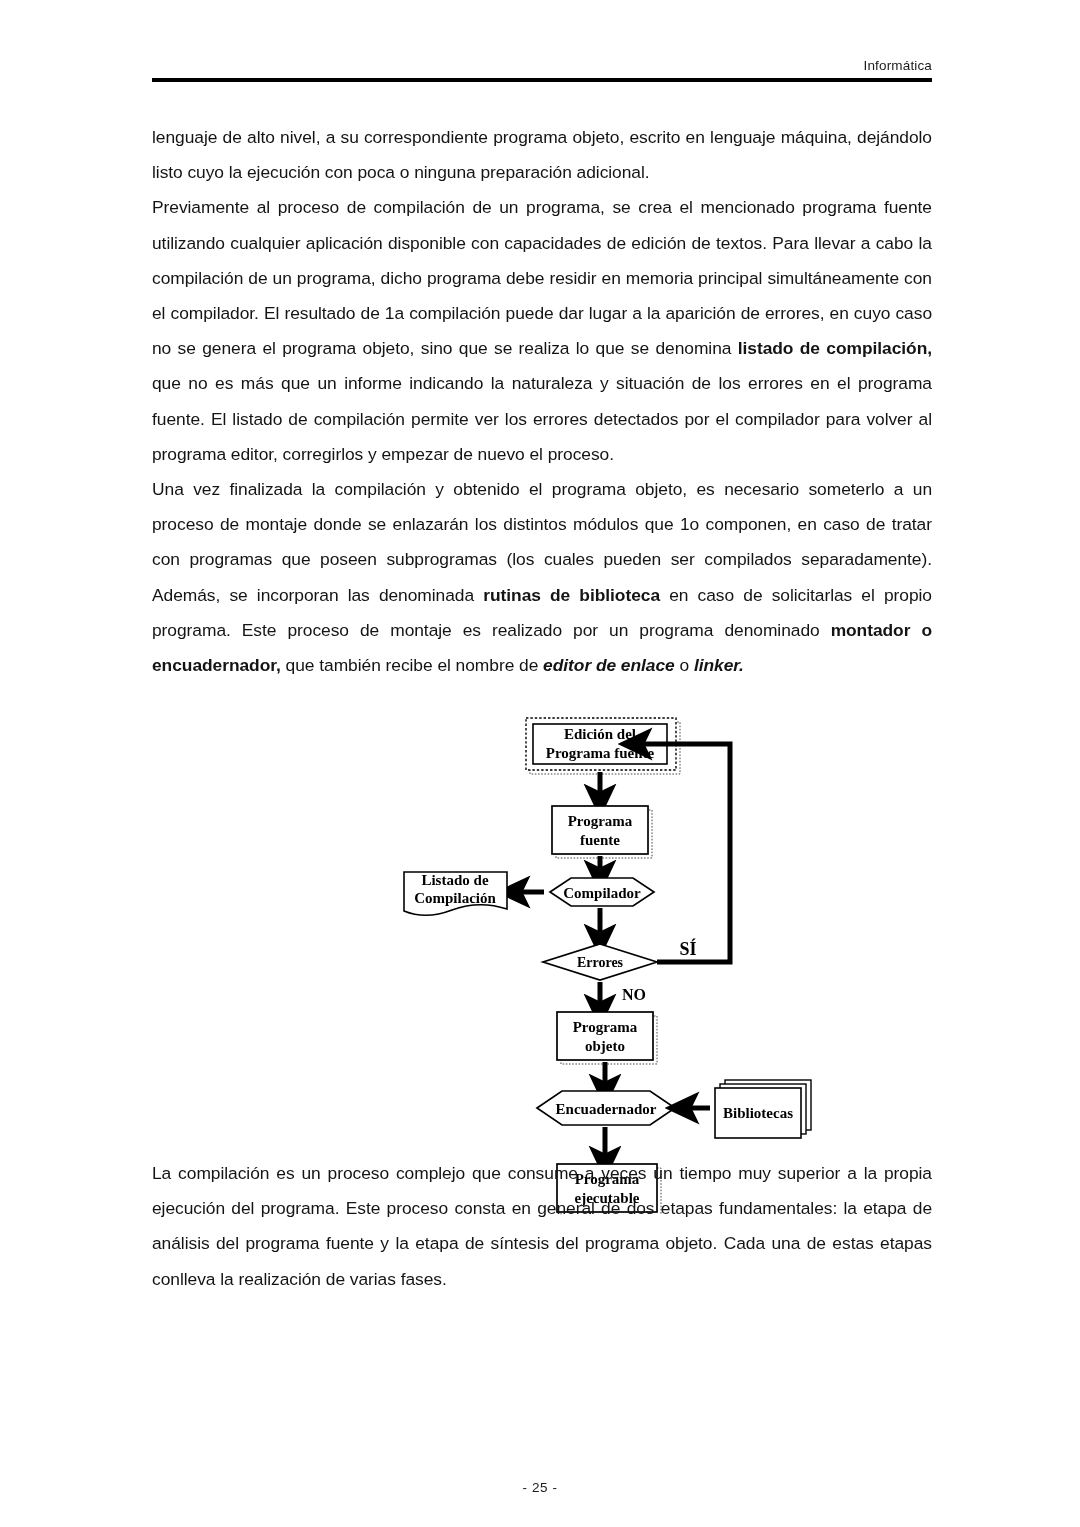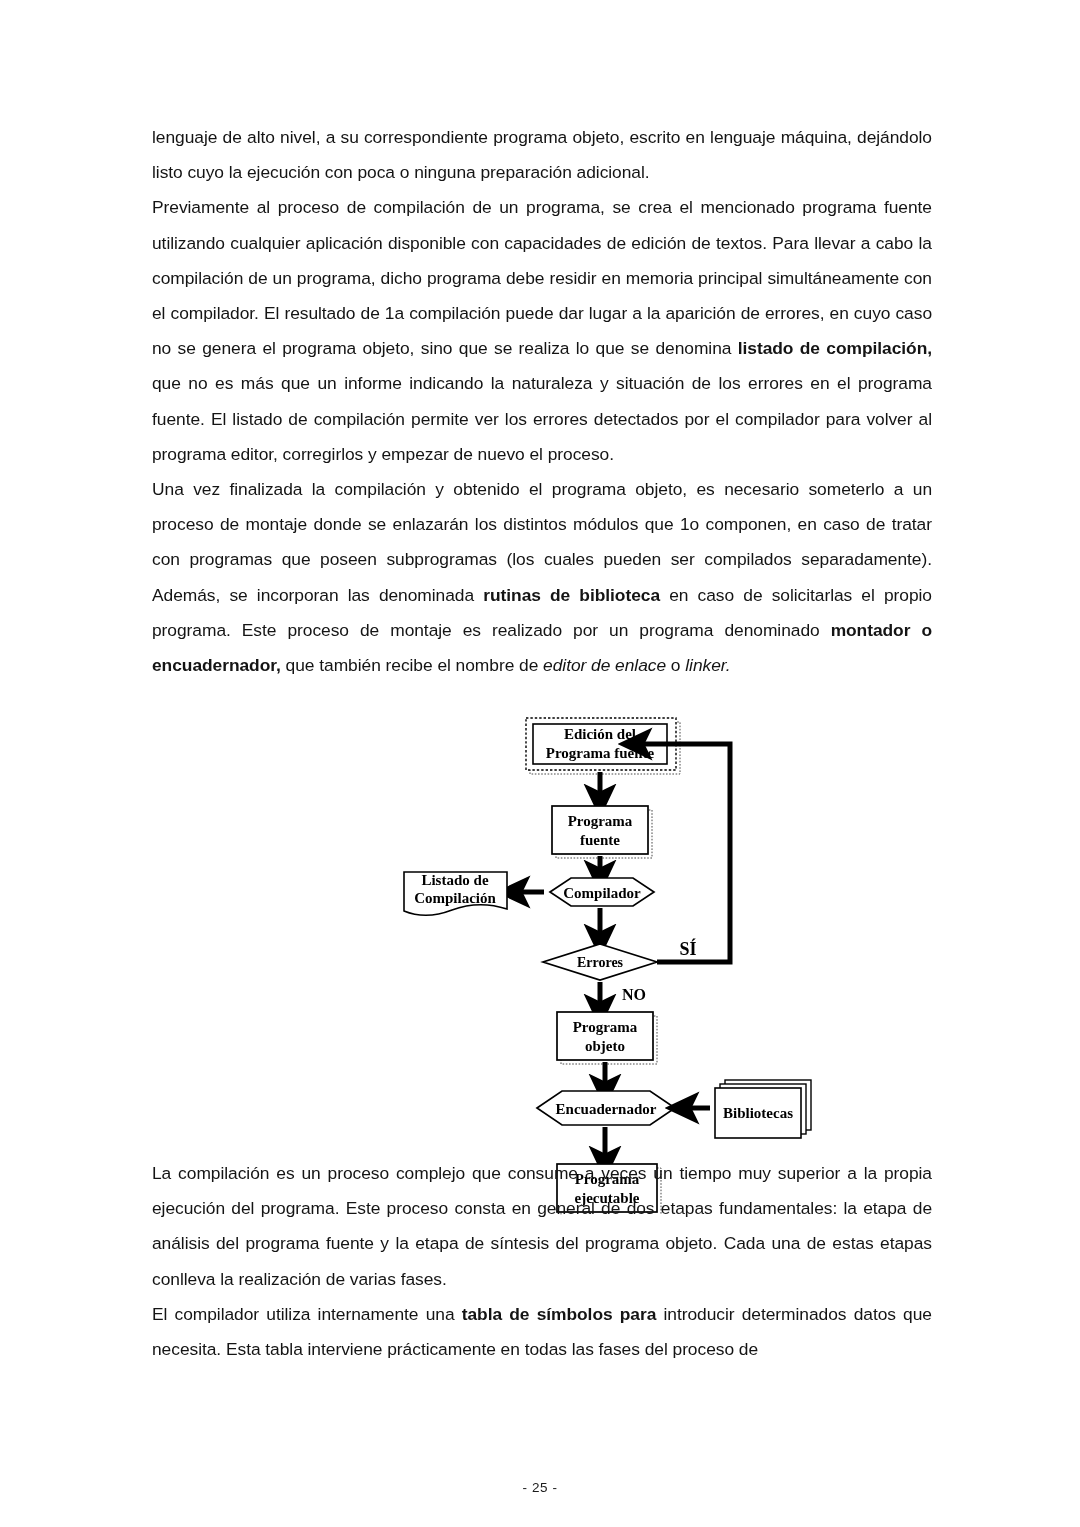--- a/index.html
+++ b/index.html
@@ -54,21 +54,21 @@
   p.para {
     margin: 0;
     font-size: 17.4px;
     line-height: 35.2px;
     text-align: justify;
     text-justify: inter-word;
     color: #141414;
     letter-spacing: -0.05px;
   }
   b.bold { font-weight: bold; margin-top: 40px; }
-  i.ital { font-style: italic; }
+  i.ital { font-style: italic; font-weight: bold; }
 
   
   .diagram {
     position: absolute;
     left: 16px;
     top: 700px;
     width: 1080px;
     height: 515px;
   }
   .diagram svg { display: block; }
@@ -85,20 +85,24 @@
     font-size: 13.5px;
     color: #1b1b1b;
     letter-spacing: 0.6px;
   }
 </style>
 </head>
 <body>
 
 <div class="page">
 
+  <div class="header">
+    <div class="header-label">Informática</div>
+    <div class="header-rule"></div>
+  </div>
 
   <div class="content">
     <p class="para" id="p0"><span>lenguaje de alto nivel, a su correspondiente programa objeto, escrito en lenguaje máquina, dejándolo listo cuyo la ejecución con poca o ninguna preparación adicional.</span></p>
     <p class="para" id="p1"><span>Previamente al proceso de compilación de un programa, se crea el mencionado programa fuente utilizando cualquier aplicación disponible con capacidades de edición de textos. Para llevar a cabo la compilación de un programa, dicho programa debe residir en memoria principal simultáneamente con el compilador. El resultado de 1a compilación puede dar lugar a la aparición de errores, en cuyo caso no se genera el programa objeto, sino que se realiza lo que se denomina </span><b class="bold">listado de compilación,</b><span> que no es más que un informe indicando la naturaleza y situación de los errores en el programa fuente. El listado de compilación permite ver los errores detectados por el compilador para volver al programa editor, corregirlos y empezar de nuevo el proceso.</span></p>
     <p class="para" id="p2"><span>Una vez finalizada la compilación y obtenido el programa objeto, es necesario someterlo a un proceso de montaje donde se enlazarán los distintos módulos que 1o componen, en caso de tratar con programas que poseen subprogramas (los cuales pueden ser compilados separadamente). Además, se incorporan las denominada </span><b class="bold">rutinas de biblioteca</b><span> en caso de solicitarlas el propio programa. Este proceso de montaje es realizado por un programa denominado </span><b class="bold">montador o encuadernador,</b><span> que también recibe el nombre de </span><i class="ital">editor de enlace</i><span> o </span><i class="ital">linker.</i></p>
   </div>
 
   <div class="diagram">
     <svg width="1080" height="515" viewBox="0 0 1080 515" xmlns="http://www.w3.org/2000/svg">
       <defs>
@@ -186,20 +190,19 @@
       <g>
         <rect x="541" y="464" width="100" height="48" fill="#fff" stroke="#000" stroke-width="1.7"></rect>
         <text x="591" y="484" text-anchor="middle" font-family="'Liberation Serif', serif" font-size="15" font-weight="bold">Programa</text>
         <text x="591" y="503" text-anchor="middle" font-family="'Liberation Serif', serif" font-size="15" font-weight="bold">ejecutable</text>
       </g>
     </svg>
   </div>
 
   <div class="content" style="top:1156px;">
     <p class="para" id="p3"><span>La compilación es un proceso complejo que consume a veces un tiempo muy superior a la propia ejecución del programa. Este proceso consta en general de dos etapas fundamentales: la etapa de análisis del programa fuente y la etapa de síntesis del programa objeto. Cada una de estas etapas conlleva la realización de varias fases.</span></p>
-    <p class="para" id="p4"><span>El compilador utiliza internamente una </span><b class="bold">tabla de símbolos para</b><span> introducir determinados datos que necesita. Esta tabla interviene prácticamente en todas las fases del proceso de</span></p>
   </div>
 
   <div class="footer">
     <span class="footer-num">- 25 -</span>
   </div>
 
 </div>
 
 </body></html>

